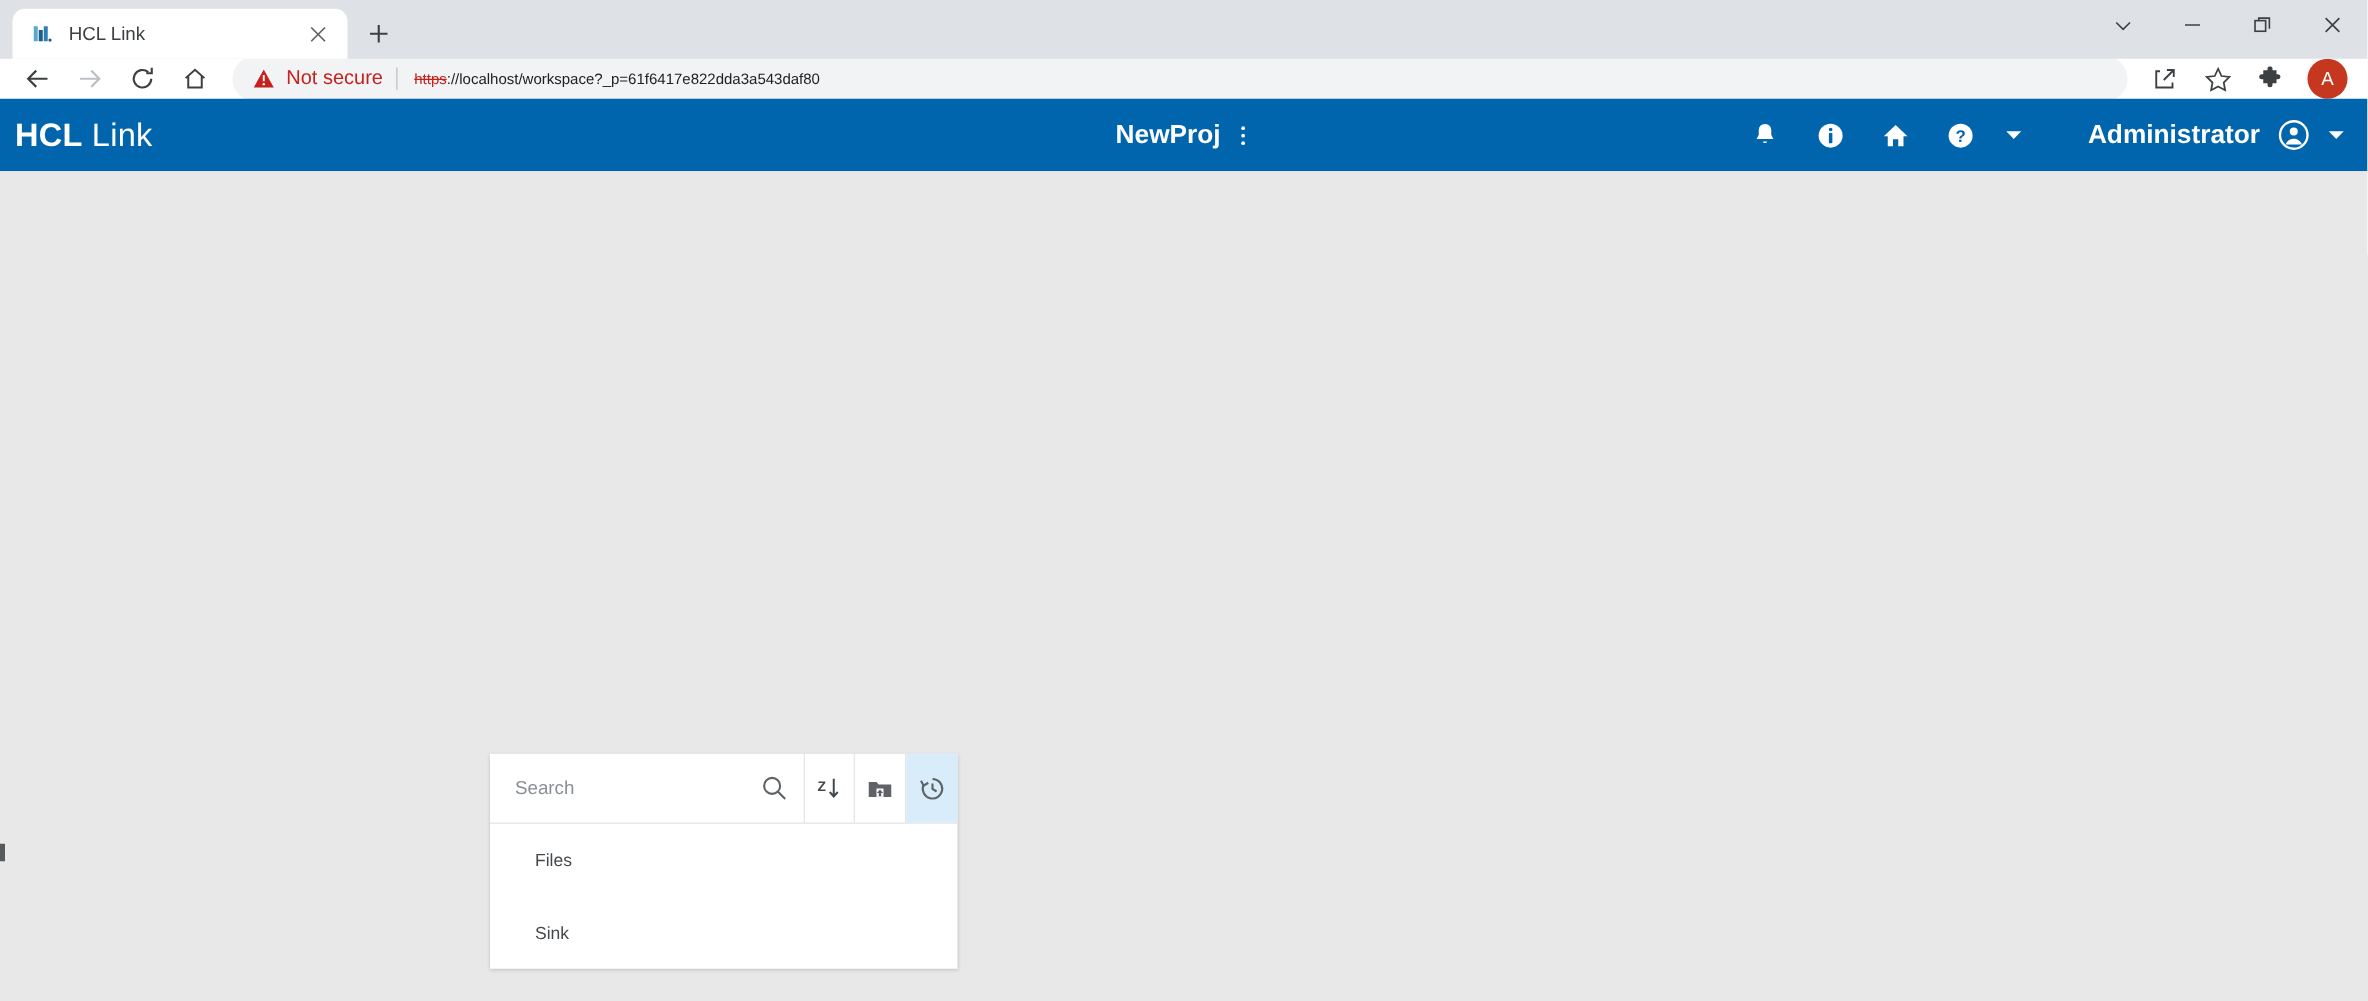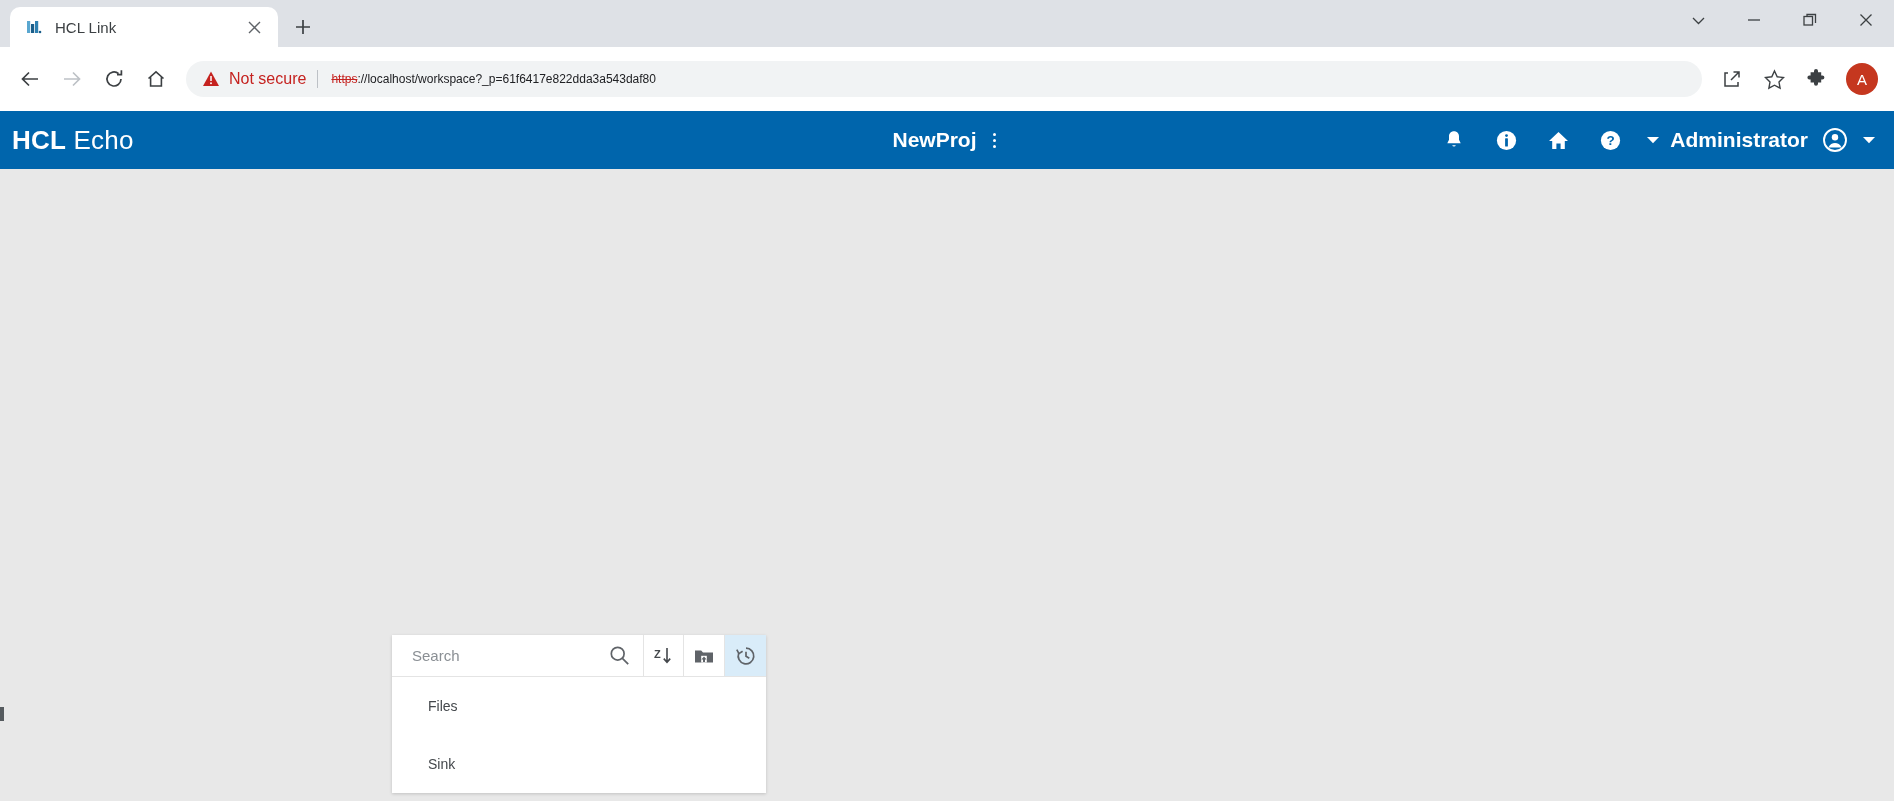--- a/index.html
+++ b/index.html
@@ -57,21 +57,21 @@
     height: 40px;
     display: flex; align-items: center;
   }
   .wc-btn {
     width: 56px; height: 40px;
     display: flex; align-items: center; justify-content: center;
     color: #3c4043;
   }
 
   .browser-toolbar {
-    height: 64px;
+    height: 32px;
     background: #ffffff;
     display: flex; align-items: center;
     padding: 0 10px;
     gap: 2px;
   }
   .nav-btn {
     width: 40px; height: 40px;
     display: flex; align-items: center; justify-content: center;
     border-radius: 50%;
     color: #5f6368;
@@ -153,21 +153,21 @@
   .hdr-icon {
     width: 52px; height: 58px;
     display: flex; align-items: center; justify-content: center;
   }
   .caret-btn {
     width: 34px; height: 58px;
     display: flex; align-items: center; justify-content: center;
   }
   .user-name {
     font-size: 21px; font-weight: bold;
-    margin-right: 10px;
+    margin-left: 42px; margin-right: 10px;
     white-space: nowrap;
   }
 
   
   .workspace {
     position: relative;
     height: 681px;
     background: #e8e8e8;
   }
   .left-nub {
@@ -180,21 +180,21 @@
   
   .panel {
     position: absolute;
     left: 392px; top: 466px;
     width: 374px;
     background: #ffffff;
     box-shadow: 0 1px 3px rgba(0,0,0,0.17);
   }
   .panel-toolbar {
     display: flex; align-items: stretch;
-    height: 42px;
+    height: 56px;
     border-bottom: 1px solid #e4e4e4;
   }
   .search-wrap {
     flex: 1 1 auto;
     display: flex; align-items: center;
     padding: 0 8px 0 20px;
     border-right: 1px solid #e4e4e4;
     min-width: 0;
   }
   .search-input {
@@ -338,21 +338,21 @@
     <div class="nav-btn">
       <svg width="20" height="20" viewBox="0 0 20 20">
         <path d="M8 2 a2 2 0 0 1 4 0 v1.2 h3.2 v3.2 h1.2 a2 2 0 0 1 0 4 h-1.2 v3.2 h-3.2 v1.2 a2 2 0 0 1 -4 0 v-1.2 H4.6 V10.4 H3.4 a2 2 0 0 1 0 -4 h1.2 V3.2 H8 Z" fill="#3c4043"></path>
       </svg>
     </div>
     <div class="avatar-btn">A</div>
   </div>
 </div>
 
 <div class="app-header">
-  <div class="brand"><span class="brand-strong">HCL</span> <span class="brand-light">Echo</span></div>
+  <div class="brand"><span class="brand-strong">HCL</span> <span class="brand-light">Link</span></div>
 
   <div class="header-center">
     <span class="proj-name">NewProj</span>
     <span class="kebab">
         <i></i>
         <i></i>
         <i></i>
       </span>
   </div>
 

